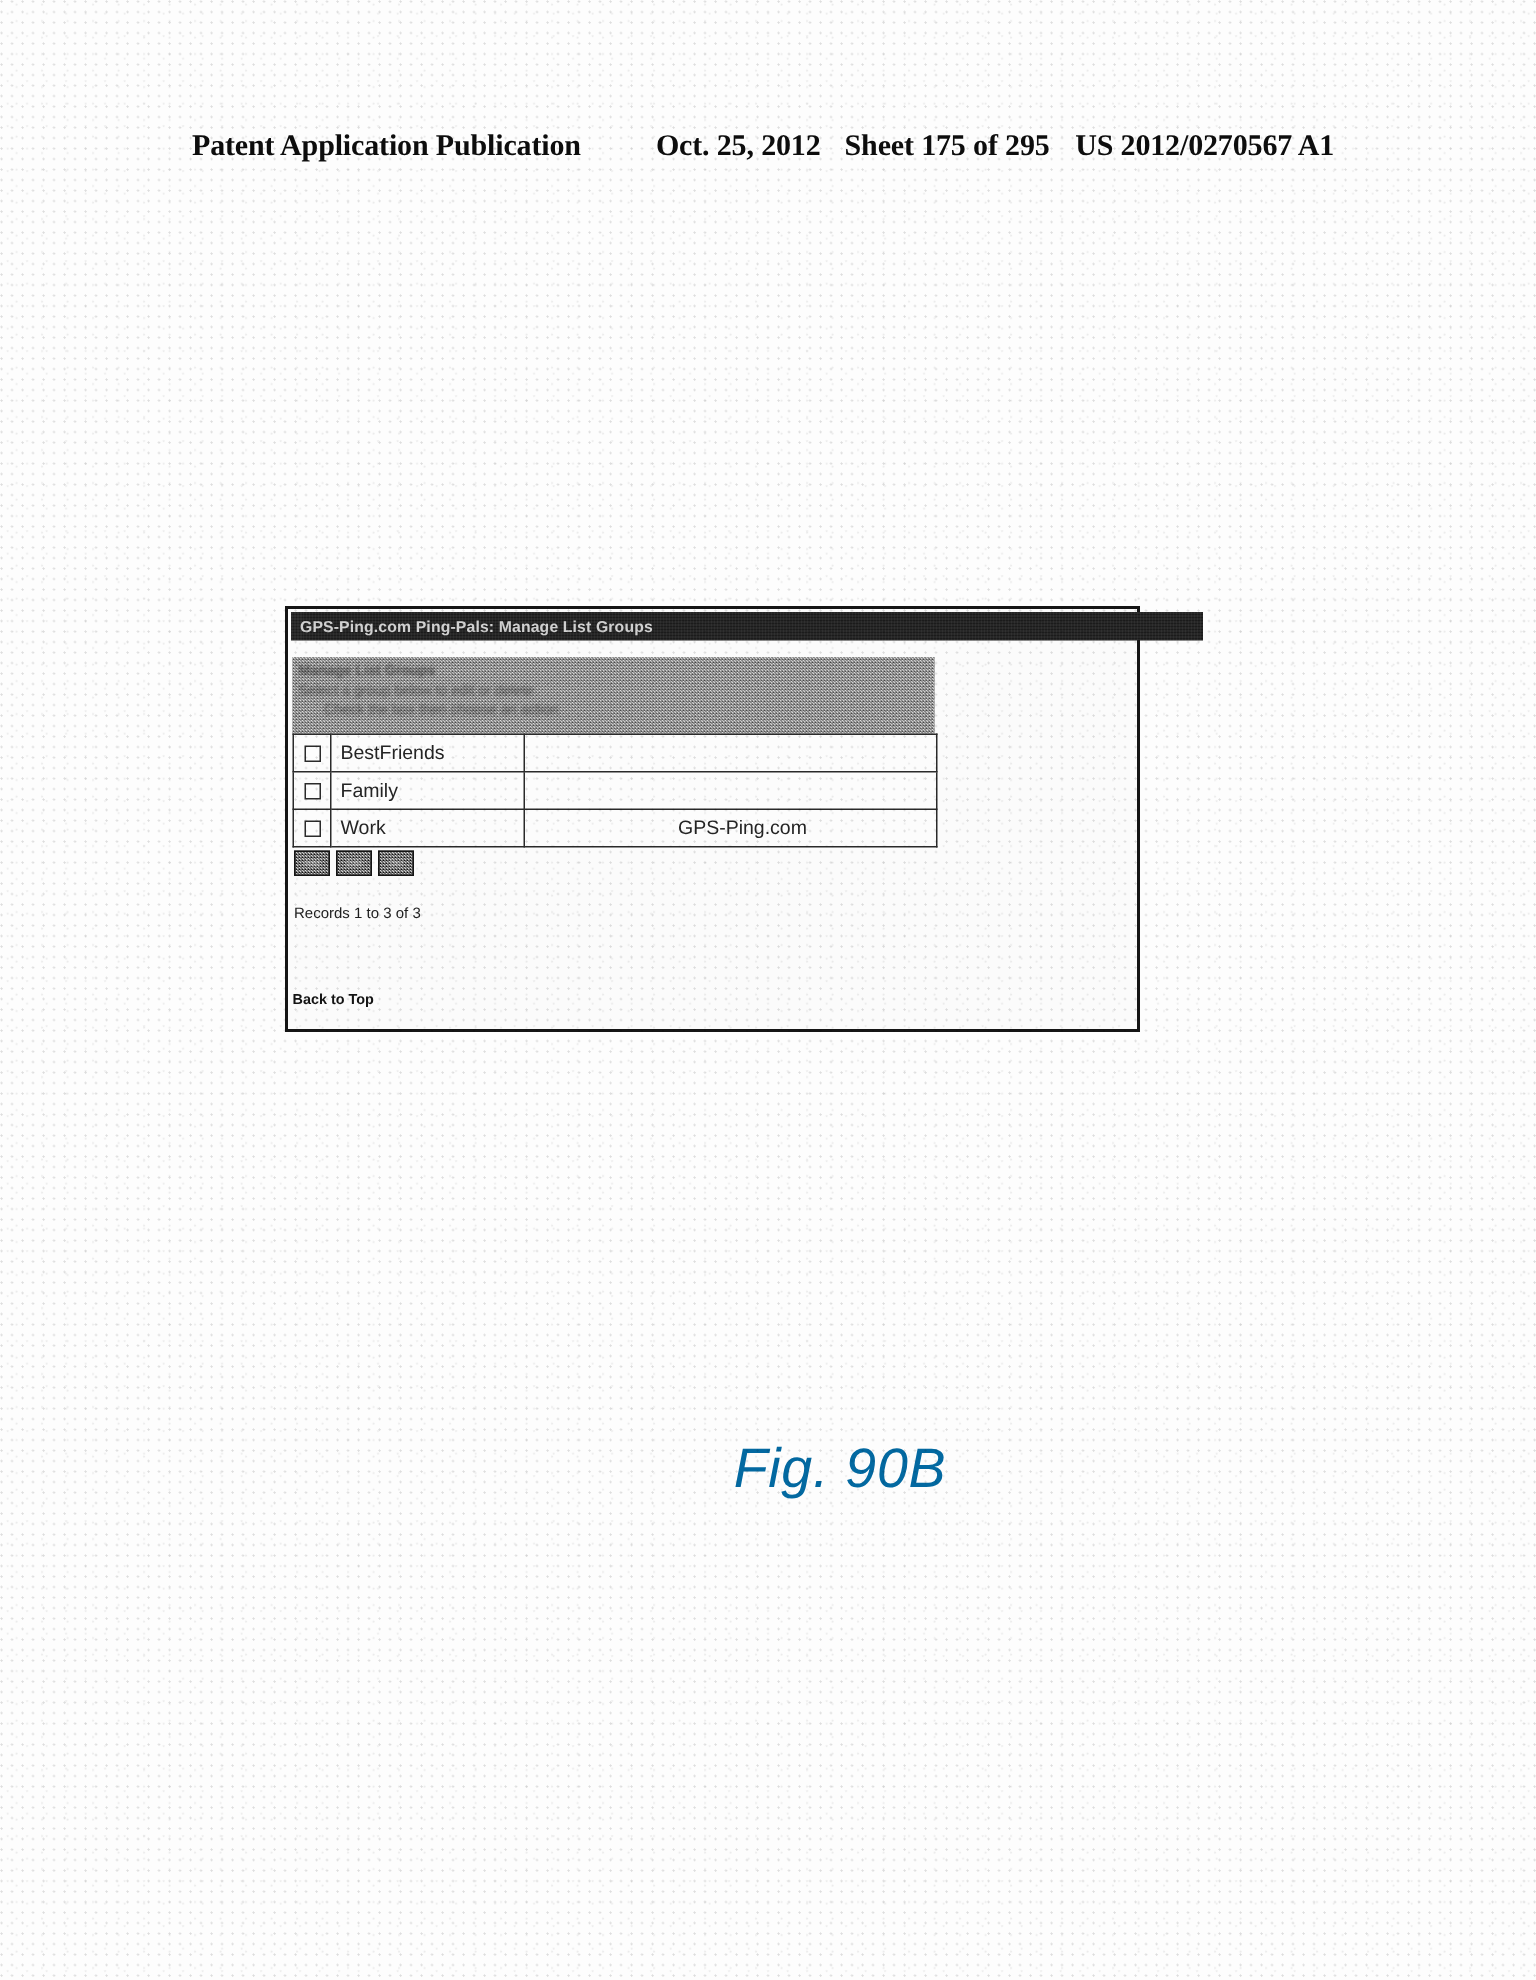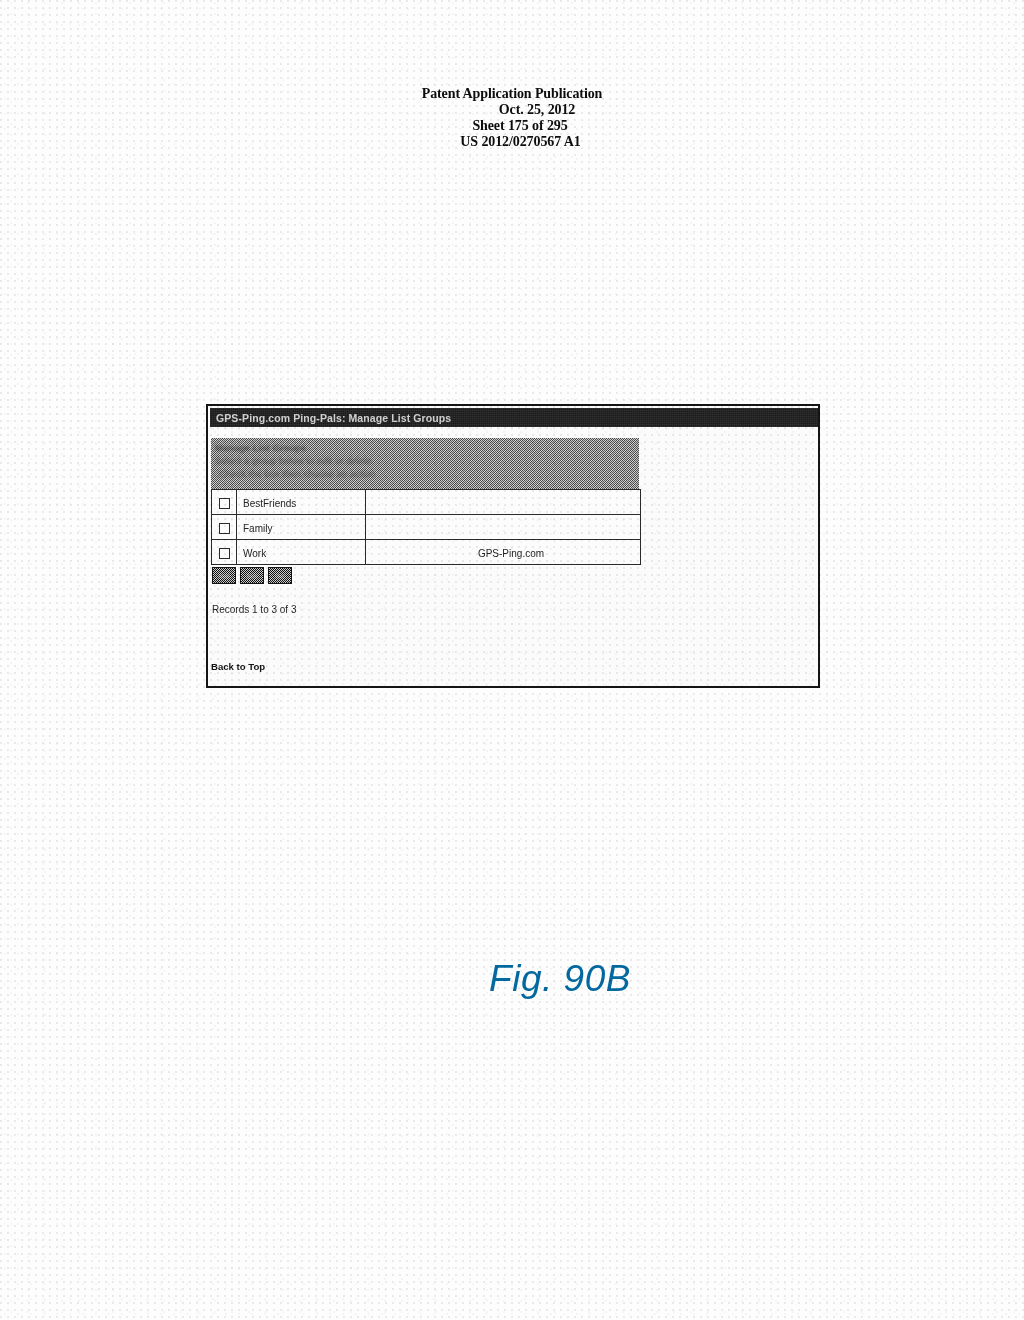--- a/index.html
+++ b/index.html
@@ -36,46 +36,44 @@
   }
 
   
   #pat-header {
     position: absolute;
     left: 128px;
     top: 86px;
     width: 768px;
     height: 28px;
     display: flex;
-    align-items: center;
+    align-items: flex-start;
     font-family: "Liberation Serif", serif;
     font-weight: bold;
-    font-size: 14px;
+    font-size: 20px;
     color: #0d0d0d;
     letter-spacing: -0.1px;
     white-space: nowrap;
-    flex-direction: column;
   }
   #pat-header .ph-pub { }
   #pat-header .ph-date { margin-left: 50px; }
   #pat-header .ph-sheet { margin-left: 16px; }
   #pat-header .ph-num { margin-left: 17px; }
 
   
   #win {
     position: absolute;
     left: 190px;
     top: 404px;
-    width: 614px;
+    width: 570px;
     height: 284px;
     background: #fbfbfb;
     border: 2px solid #151515;
     box-sizing: border-box;
     z-index: 10;
-    margin-left: 16px;
   }
   #titlebar {
     position: absolute;
     left: 2px;
     top: 2px;
     width: 608px;
     height: 19px;
     background: #1b1b1b;
     background-image:
       repeating-linear-gradient(0deg, rgba(255,255,255,0.05) 0 1px, rgba(0,0,0,0) 1px 2px),
@@ -115,21 +113,21 @@
     color: #1e1e1e;
     font-family: "Liberation Sans", sans-serif;
     font-weight: bold;
     font-size: 9.5px;
     white-space: nowrap;
     filter: blur(0.9px);
     opacity: 0.55;
   }
   #gray-panel .gp-l1 { left: 4px; top: 4px; }
   #gray-panel .gp-l2 { left: 4px; top: 17px; font-weight: normal; }
-  #gray-panel .gp-l3 { left: 8px; top: 30px; font-weight: normal; }
+  #gray-panel .gp-l3 { left: 21px; top: 30px; font-weight: normal; }
 
   
   #grp-table {
     position: absolute;
     left: 3px;
     top: 83px;
     width: 428px;
     border-collapse: collapse;
     table-layout: fixed;
   }
@@ -147,21 +145,21 @@
     display: inline-block;
     width: 9px;
     height: 9px;
     border: 1.3px solid #2b2b2b;
     background: #fdfdfd;
     vertical-align: middle;
   }
   .cell-txt {
     display: inline-block;
     font-family: "Liberation Sans", sans-serif;
-    font-size: 10px;
+    font-size: 13px;
     color: #242424;
     padding-left: 6px;
     white-space: nowrap;
     filter: blur(0.28px);
   }
   #grp-table td.c-owner .cell-txt { padding-left: 16px; }
 
   
   #btn-row {
     position: absolute;

